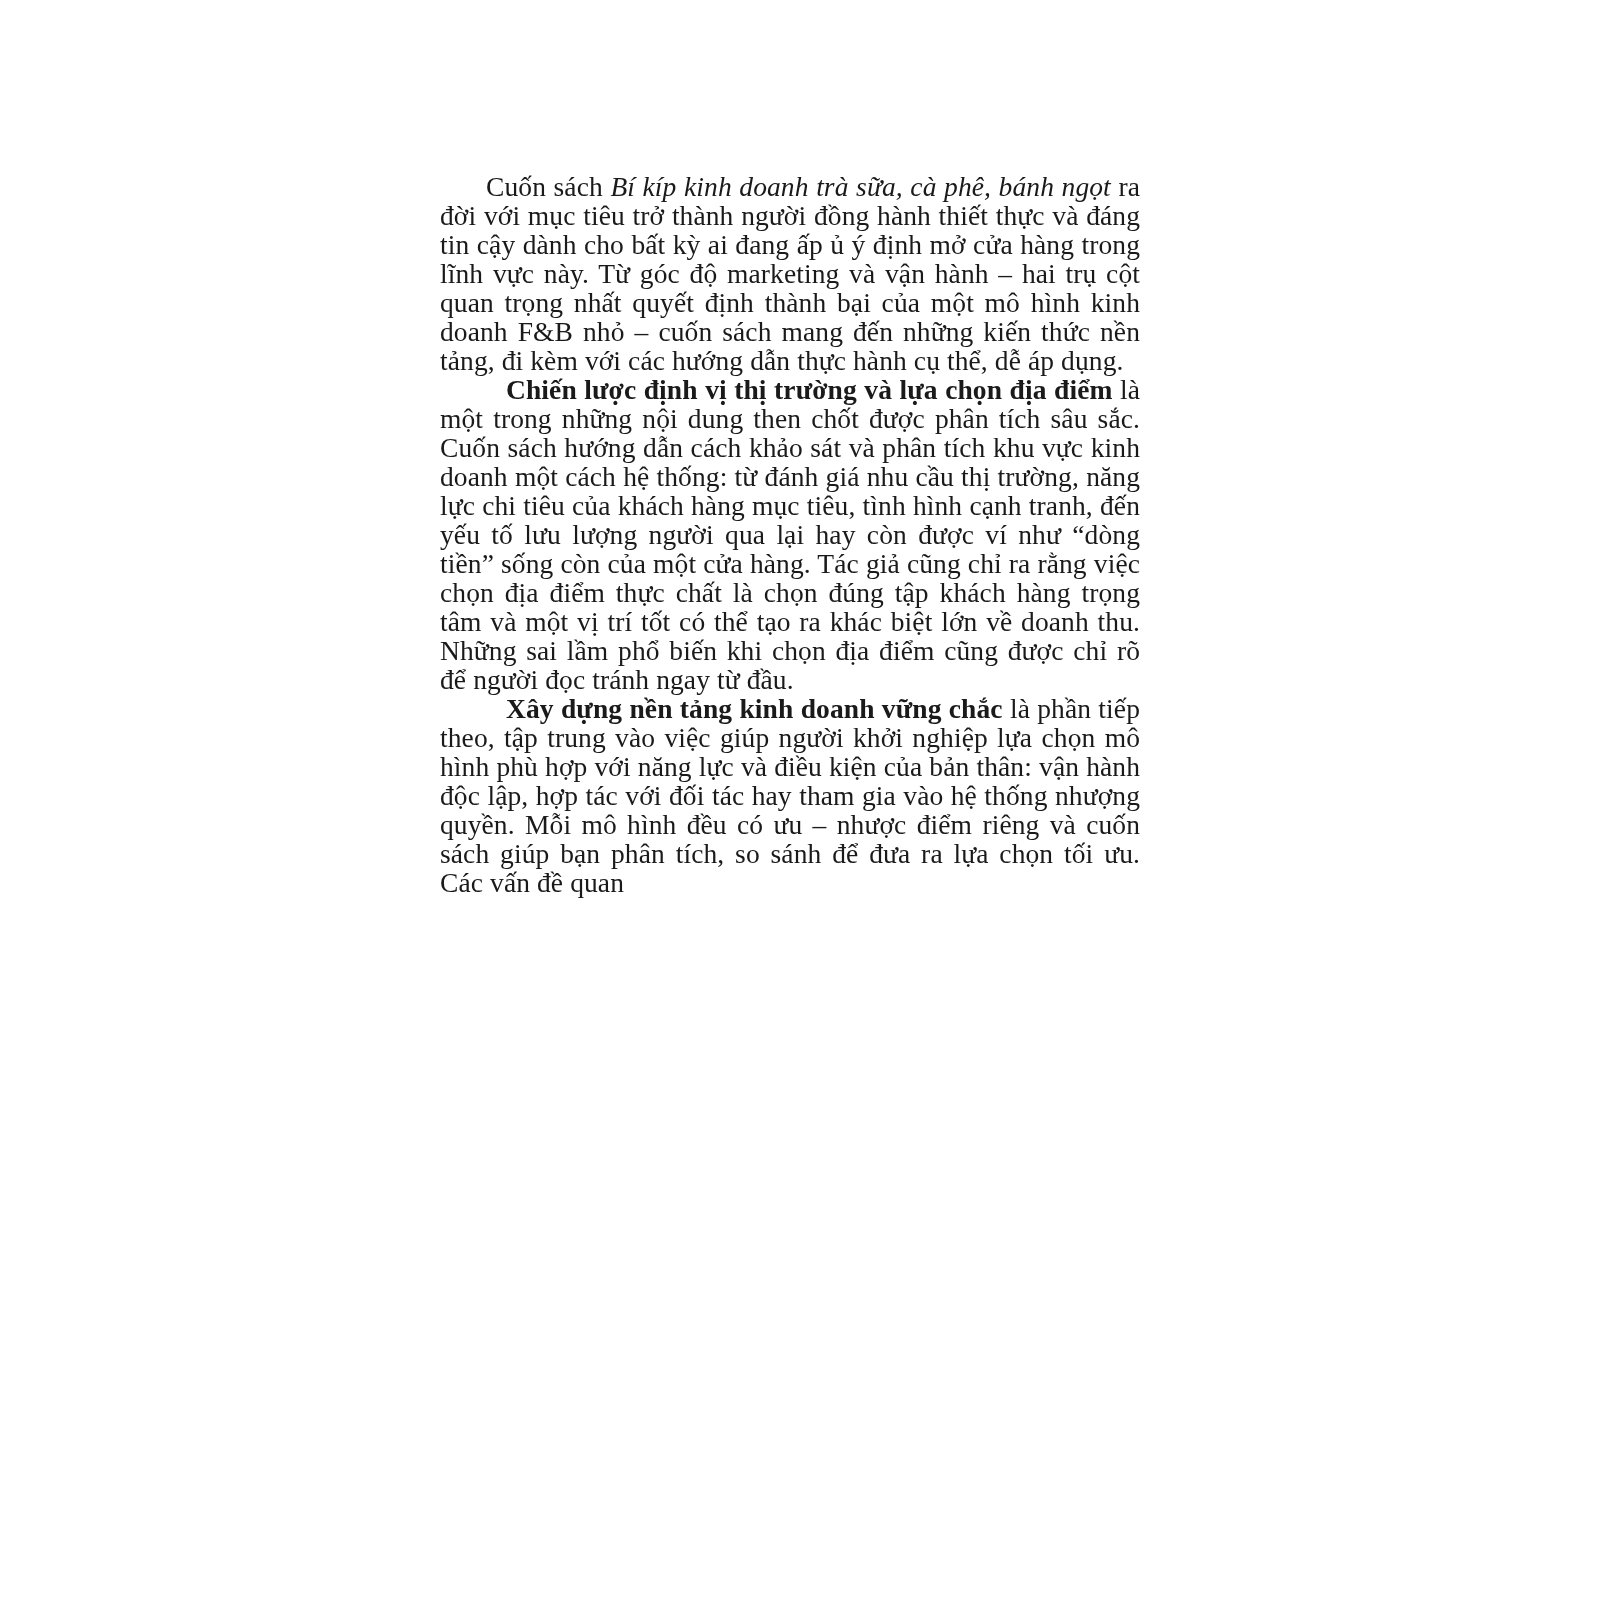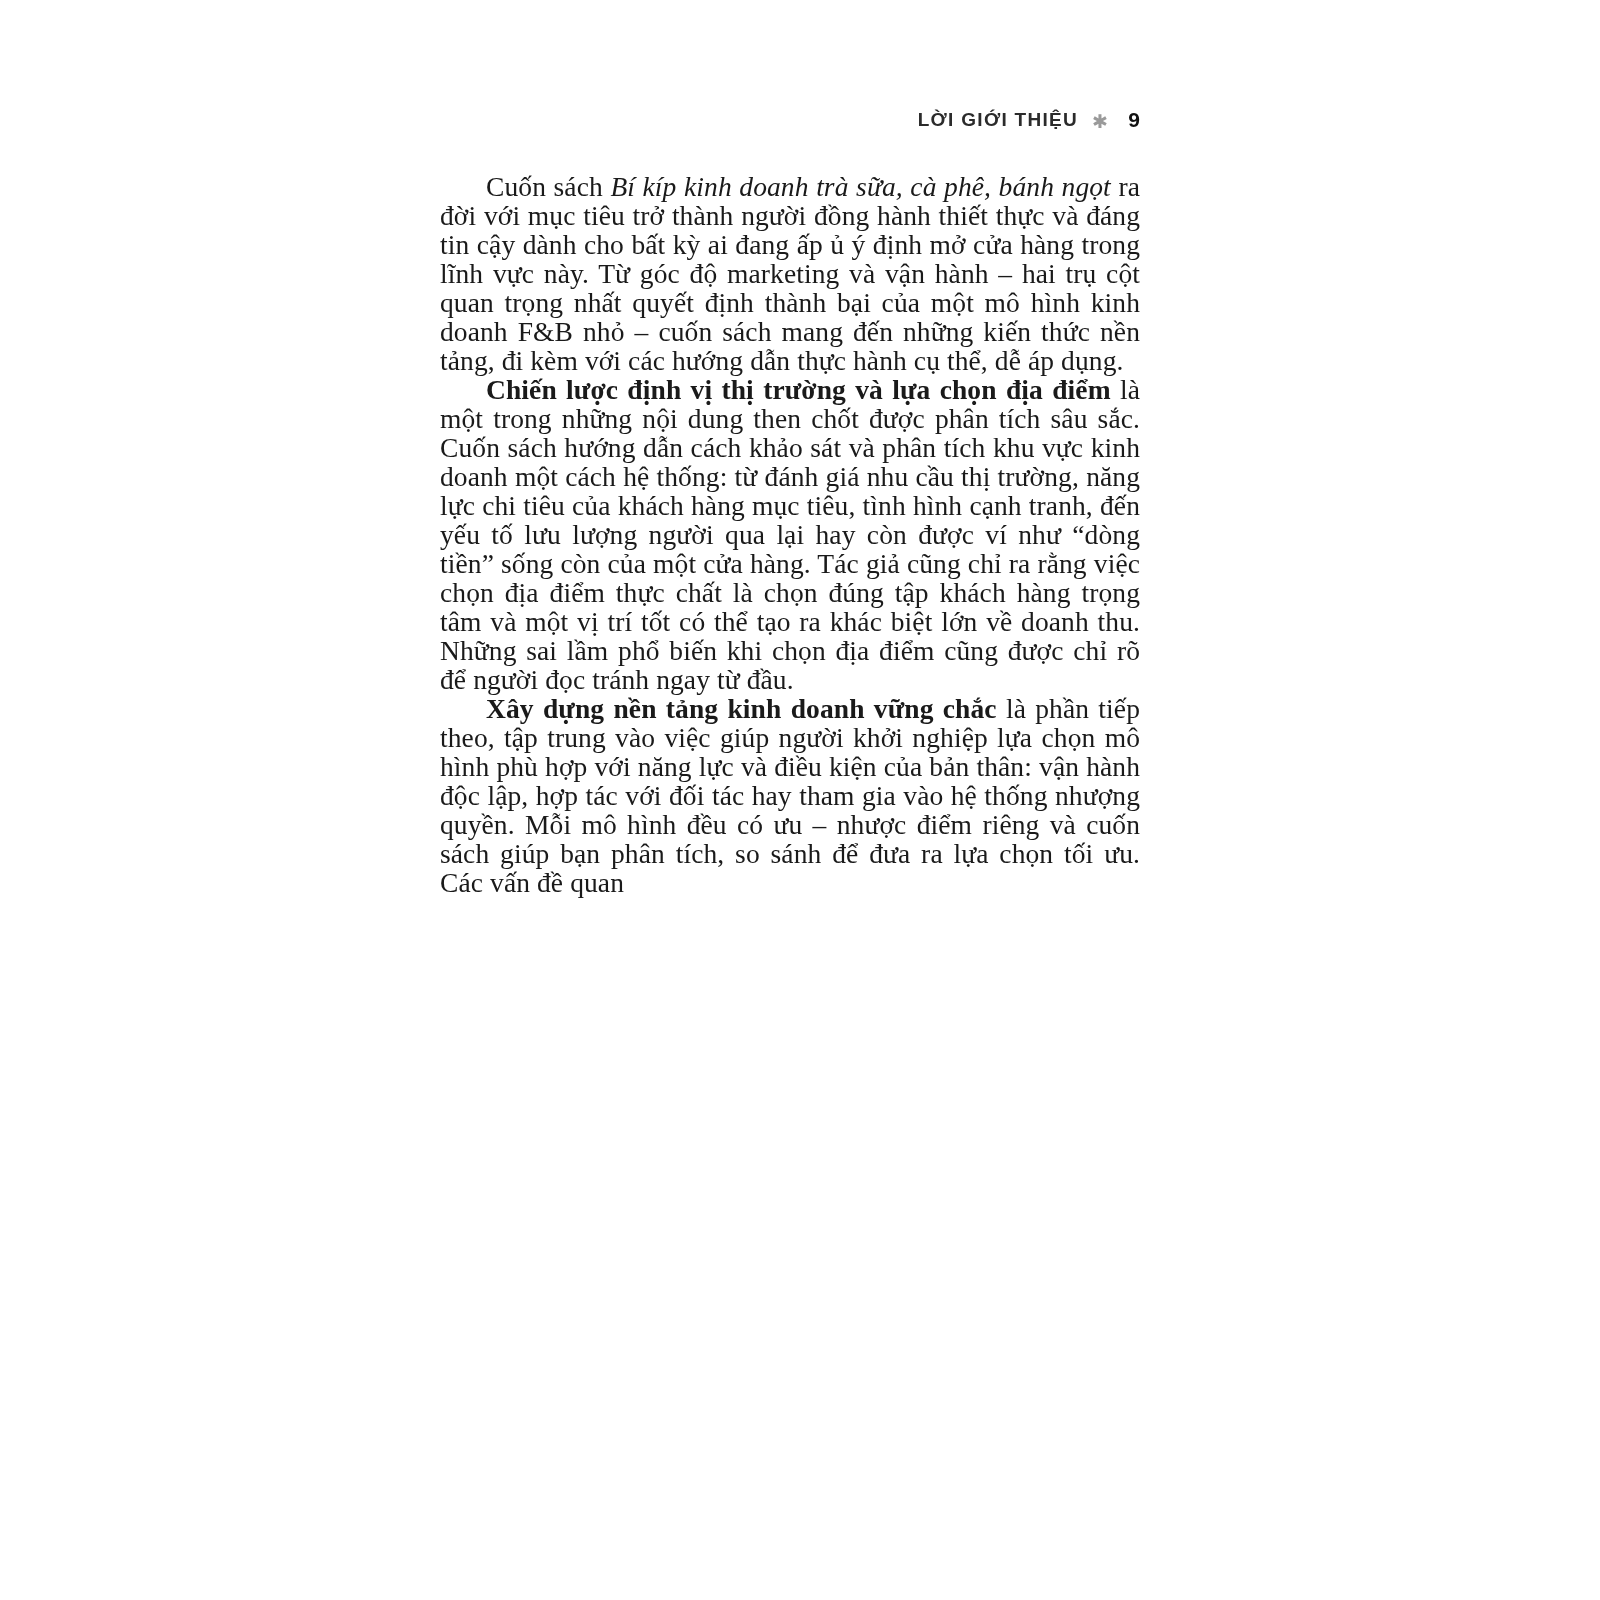--- a/index.html
+++ b/index.html
@@ -78,32 +78,28 @@
   }
   p.para .indent {
     display: inline-block;
     width: 46px;
   }
   .it {
     font-style: italic;
   }
   .bd {
     font-weight: bold;
+    margin-left: 20px;
   }
 </style>
 </head>
 <body>
 
 <div class="page">
 
-  <div class="running-head">
-    <span class="rh-title">LỜI GIỚI THIỆU</span>
-    <span class="rh-orn">✱</span>
-    <span class="rh-page">9</span>
-  </div>
 
   <div class="column">
     <p class="para"><span class="indent"></span><span>Cuốn sách </span><span class="it">Bí kíp kinh doanh trà sữa, cà phê, bánh ngọt</span><span> ra đời với mục tiêu trở thành người đồng hành thiết thực và đáng tin cậy dành cho bất kỳ ai đang ấp ủ ý định mở cửa hàng trong lĩnh vực này. Từ góc độ marketing và vận hành – hai trụ cột quan trọng nhất quyết định thành bại của một mô hình kinh doanh F&amp;B nhỏ – cuốn sách mang đến những kiến thức nền tảng, đi kèm với các hướng dẫn thực hành cụ thể, dễ áp dụng.</span></p>
     <p class="para"><span class="indent"></span><span class="bd">Chiến lược định vị thị trường và lựa chọn địa điểm</span><span> là một trong những nội dung then chốt được phân tích sâu sắc. Cuốn sách hướng dẫn cách khảo sát và phân tích khu vực kinh doanh một cách hệ thống: từ đánh giá nhu cầu thị trường, năng lực chi tiêu của khách hàng mục tiêu, tình hình cạnh tranh, đến yếu tố lưu lượng người qua lại hay còn được ví như “dòng tiền” sống còn của một cửa hàng. Tác giả cũng chỉ ra rằng việc chọn địa điểm thực chất là chọn đúng tập khách hàng trọng tâm và một vị trí tốt có thể tạo ra khác biệt lớn về doanh thu. Những sai lầm phổ biến khi chọn địa điểm cũng được chỉ rõ để người đọc tránh ngay từ đầu.</span></p>
     <p class="para"><span class="indent"></span><span class="bd">Xây dựng nền tảng kinh doanh vững chắc</span><span> là phần tiếp theo, tập trung vào việc giúp người khởi nghiệp lựa chọn mô hình phù hợp với năng lực và điều kiện của bản thân: vận hành độc lập, hợp tác với đối tác hay tham gia vào hệ thống nhượng quyền. Mỗi mô hình đều có ưu – nhược điểm riêng và cuốn sách giúp bạn phân tích, so sánh để đưa ra lựa chọn tối ưu. Các vấn đề quan</span></p>
   </div>
 
 </div>
 
 </body></html>

